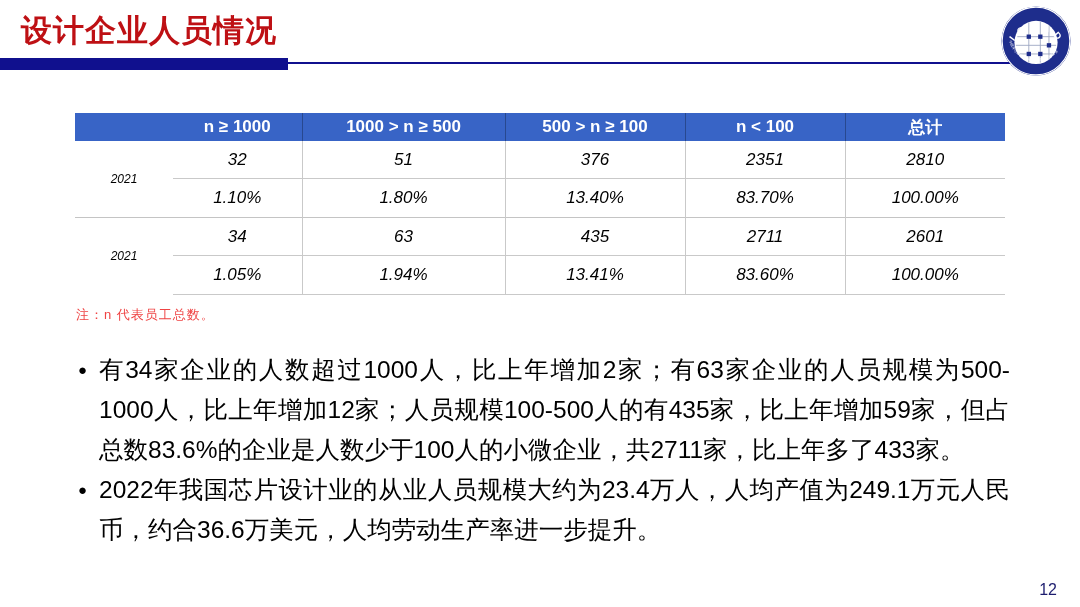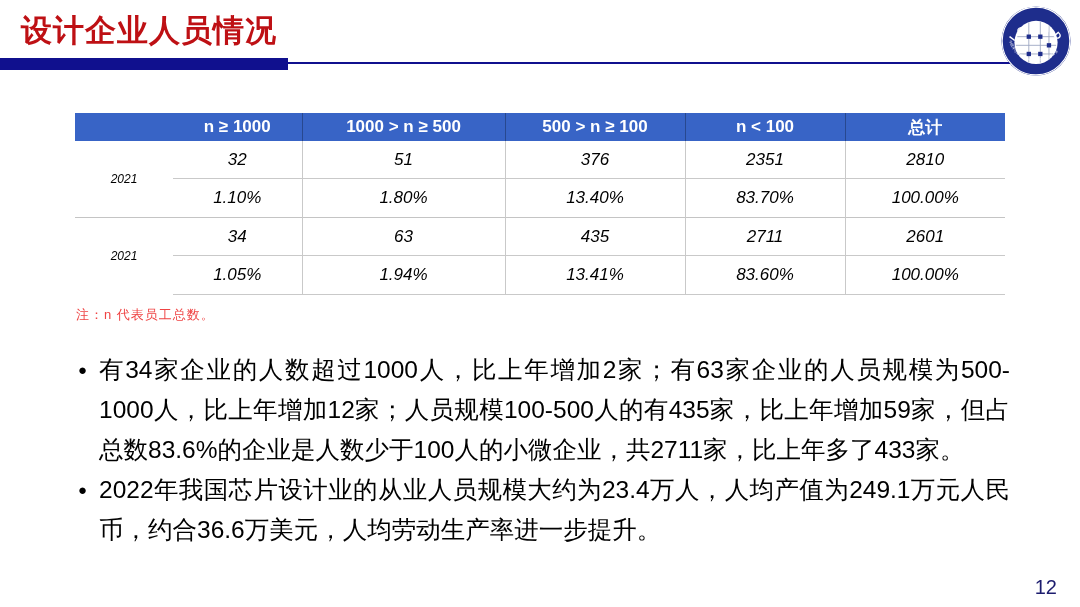--- a/index.html
+++ b/index.html
@@ -69,21 +69,21 @@
   .bullet .txt{
     flex:1 1 auto;text-align:justify;text-justify:inter-ideograph;
   }
   
   .footer-text{
     position:absolute;left:0;right:0;bottom:10px;
     text-align:center;font-size:13.5px;color:#1C1C6E;
   }
   .page-num{
     position:absolute;right:23px;bottom:8px;
-    font-size:20px;color:#1C1C6E;
+    font-size:16px;color:#1C1C6E;
   }
 </style>
 </head>
 <body>
 
 <div class="slide">
 
   <h1 class="title">设计企业人员情况</h1>
   <div class="rule-thick"></div>
   <div class="rule-thin"></div>

